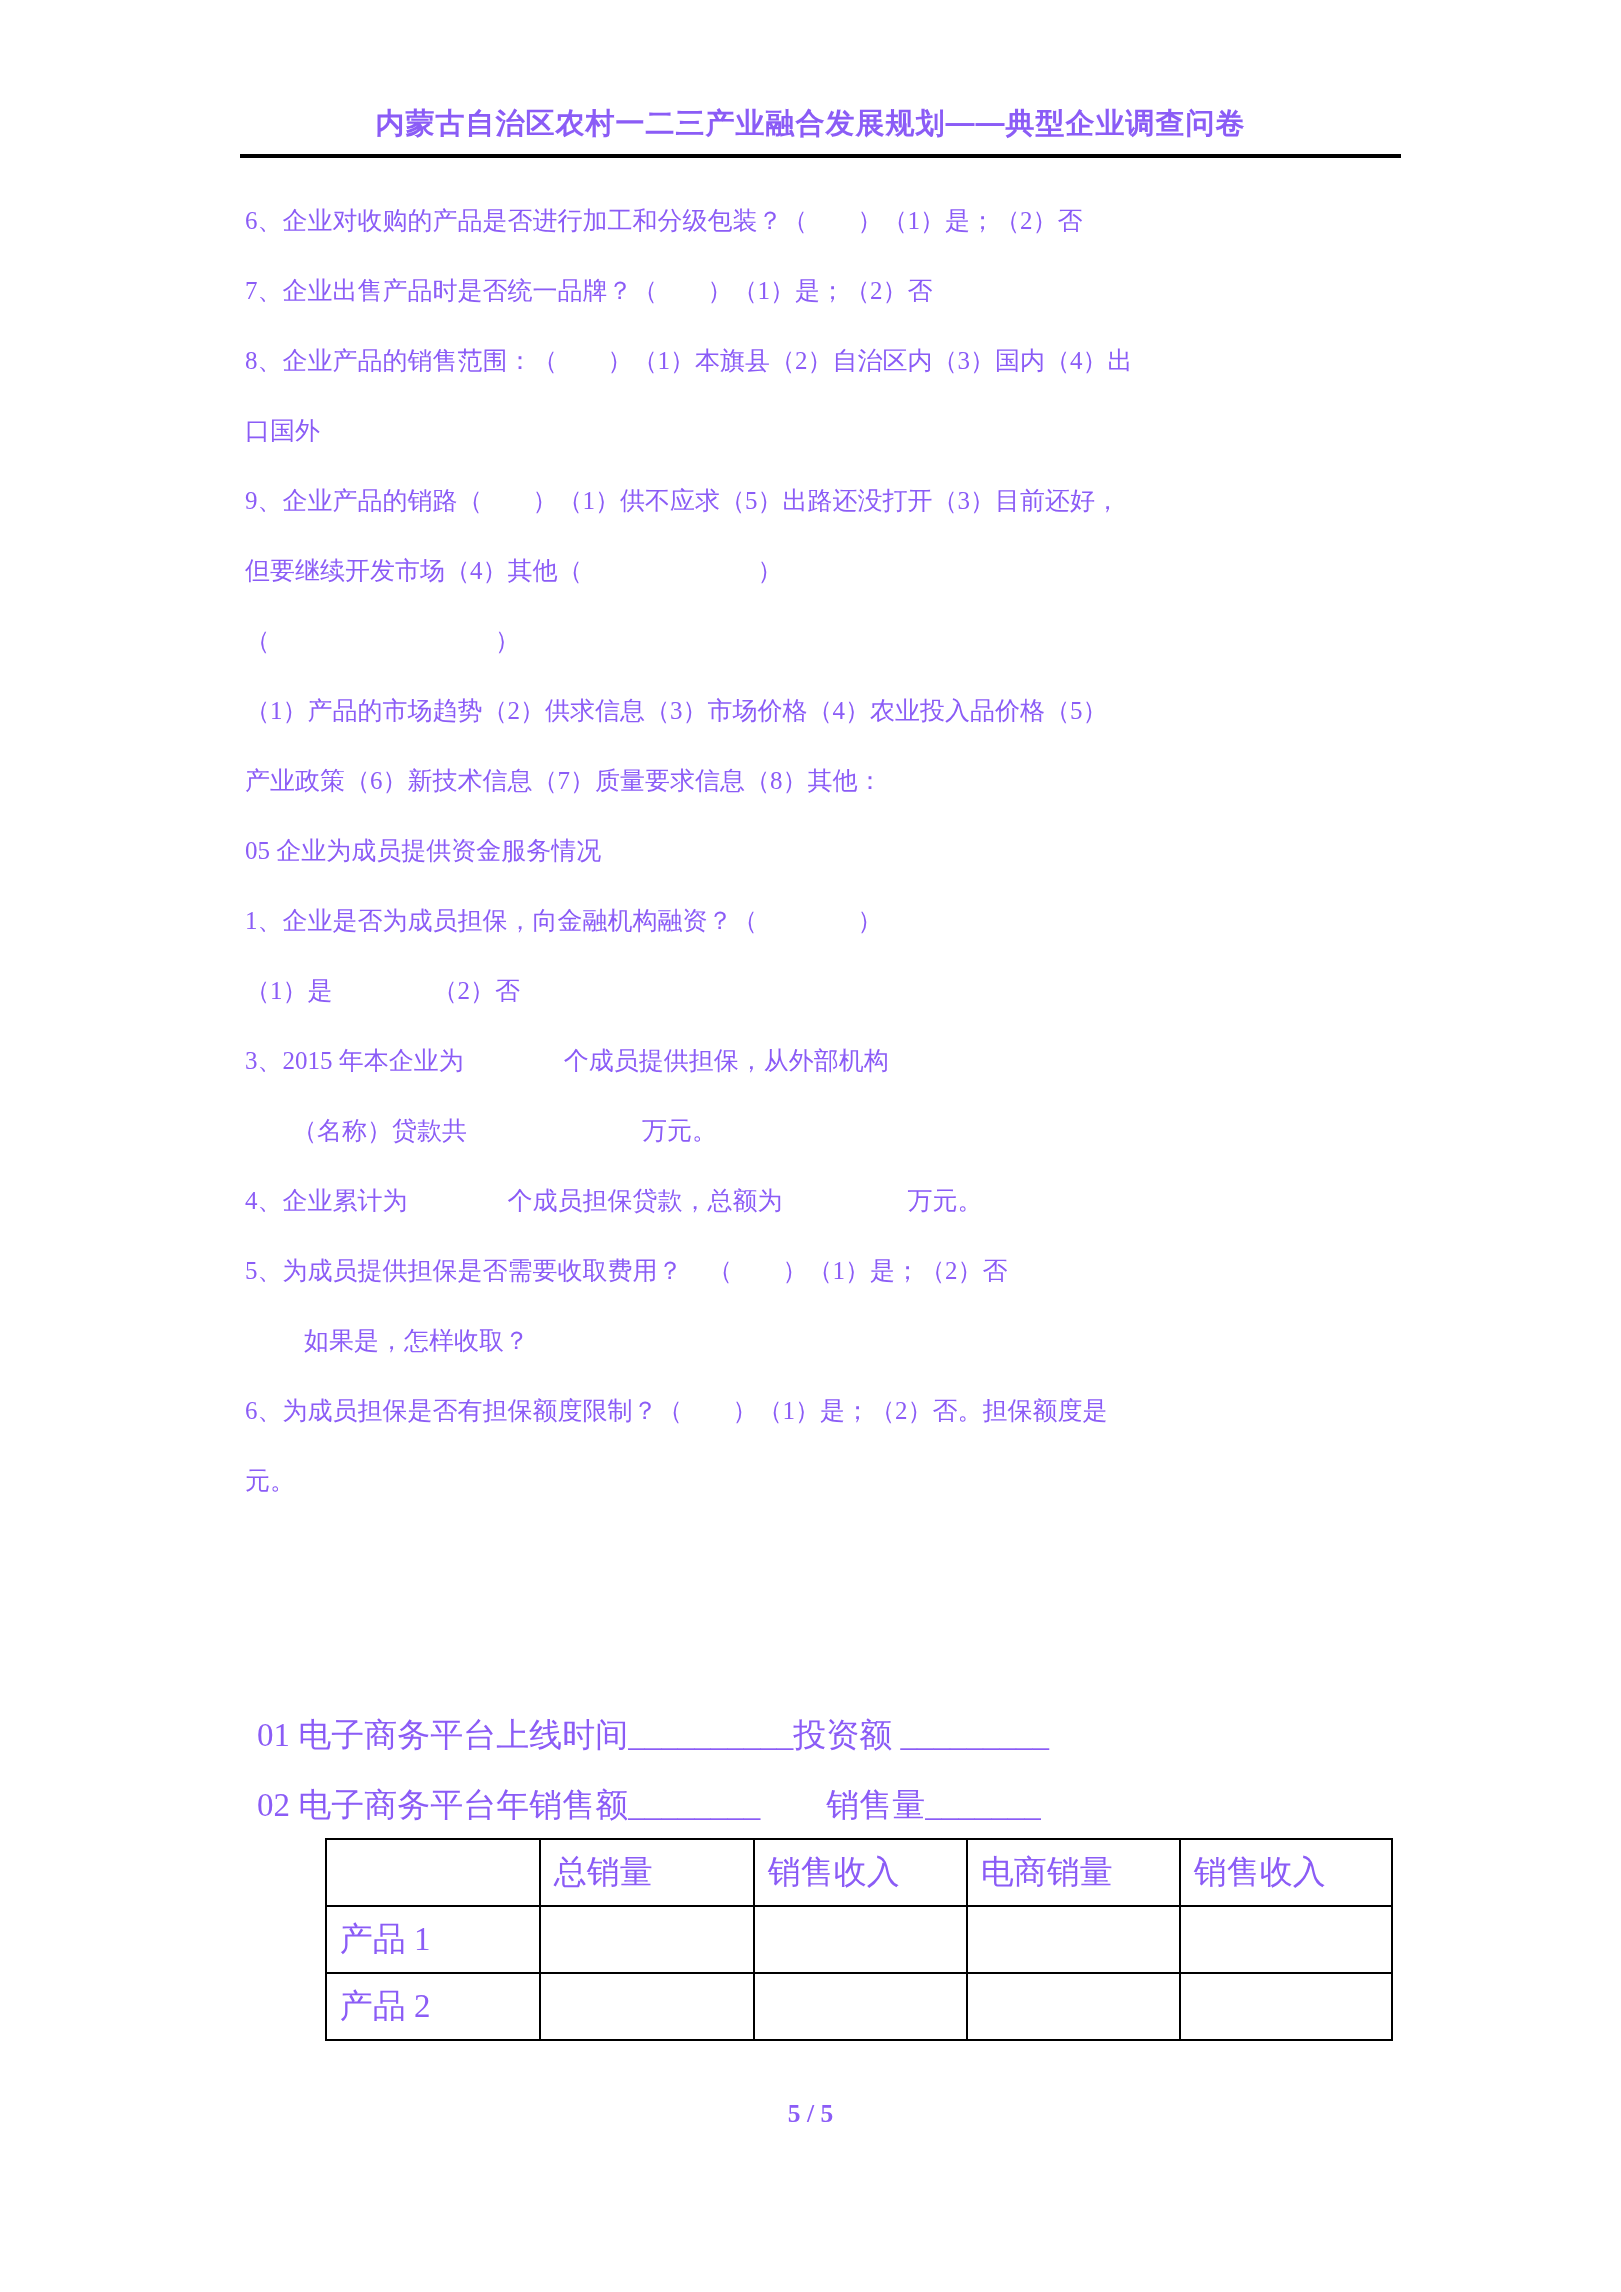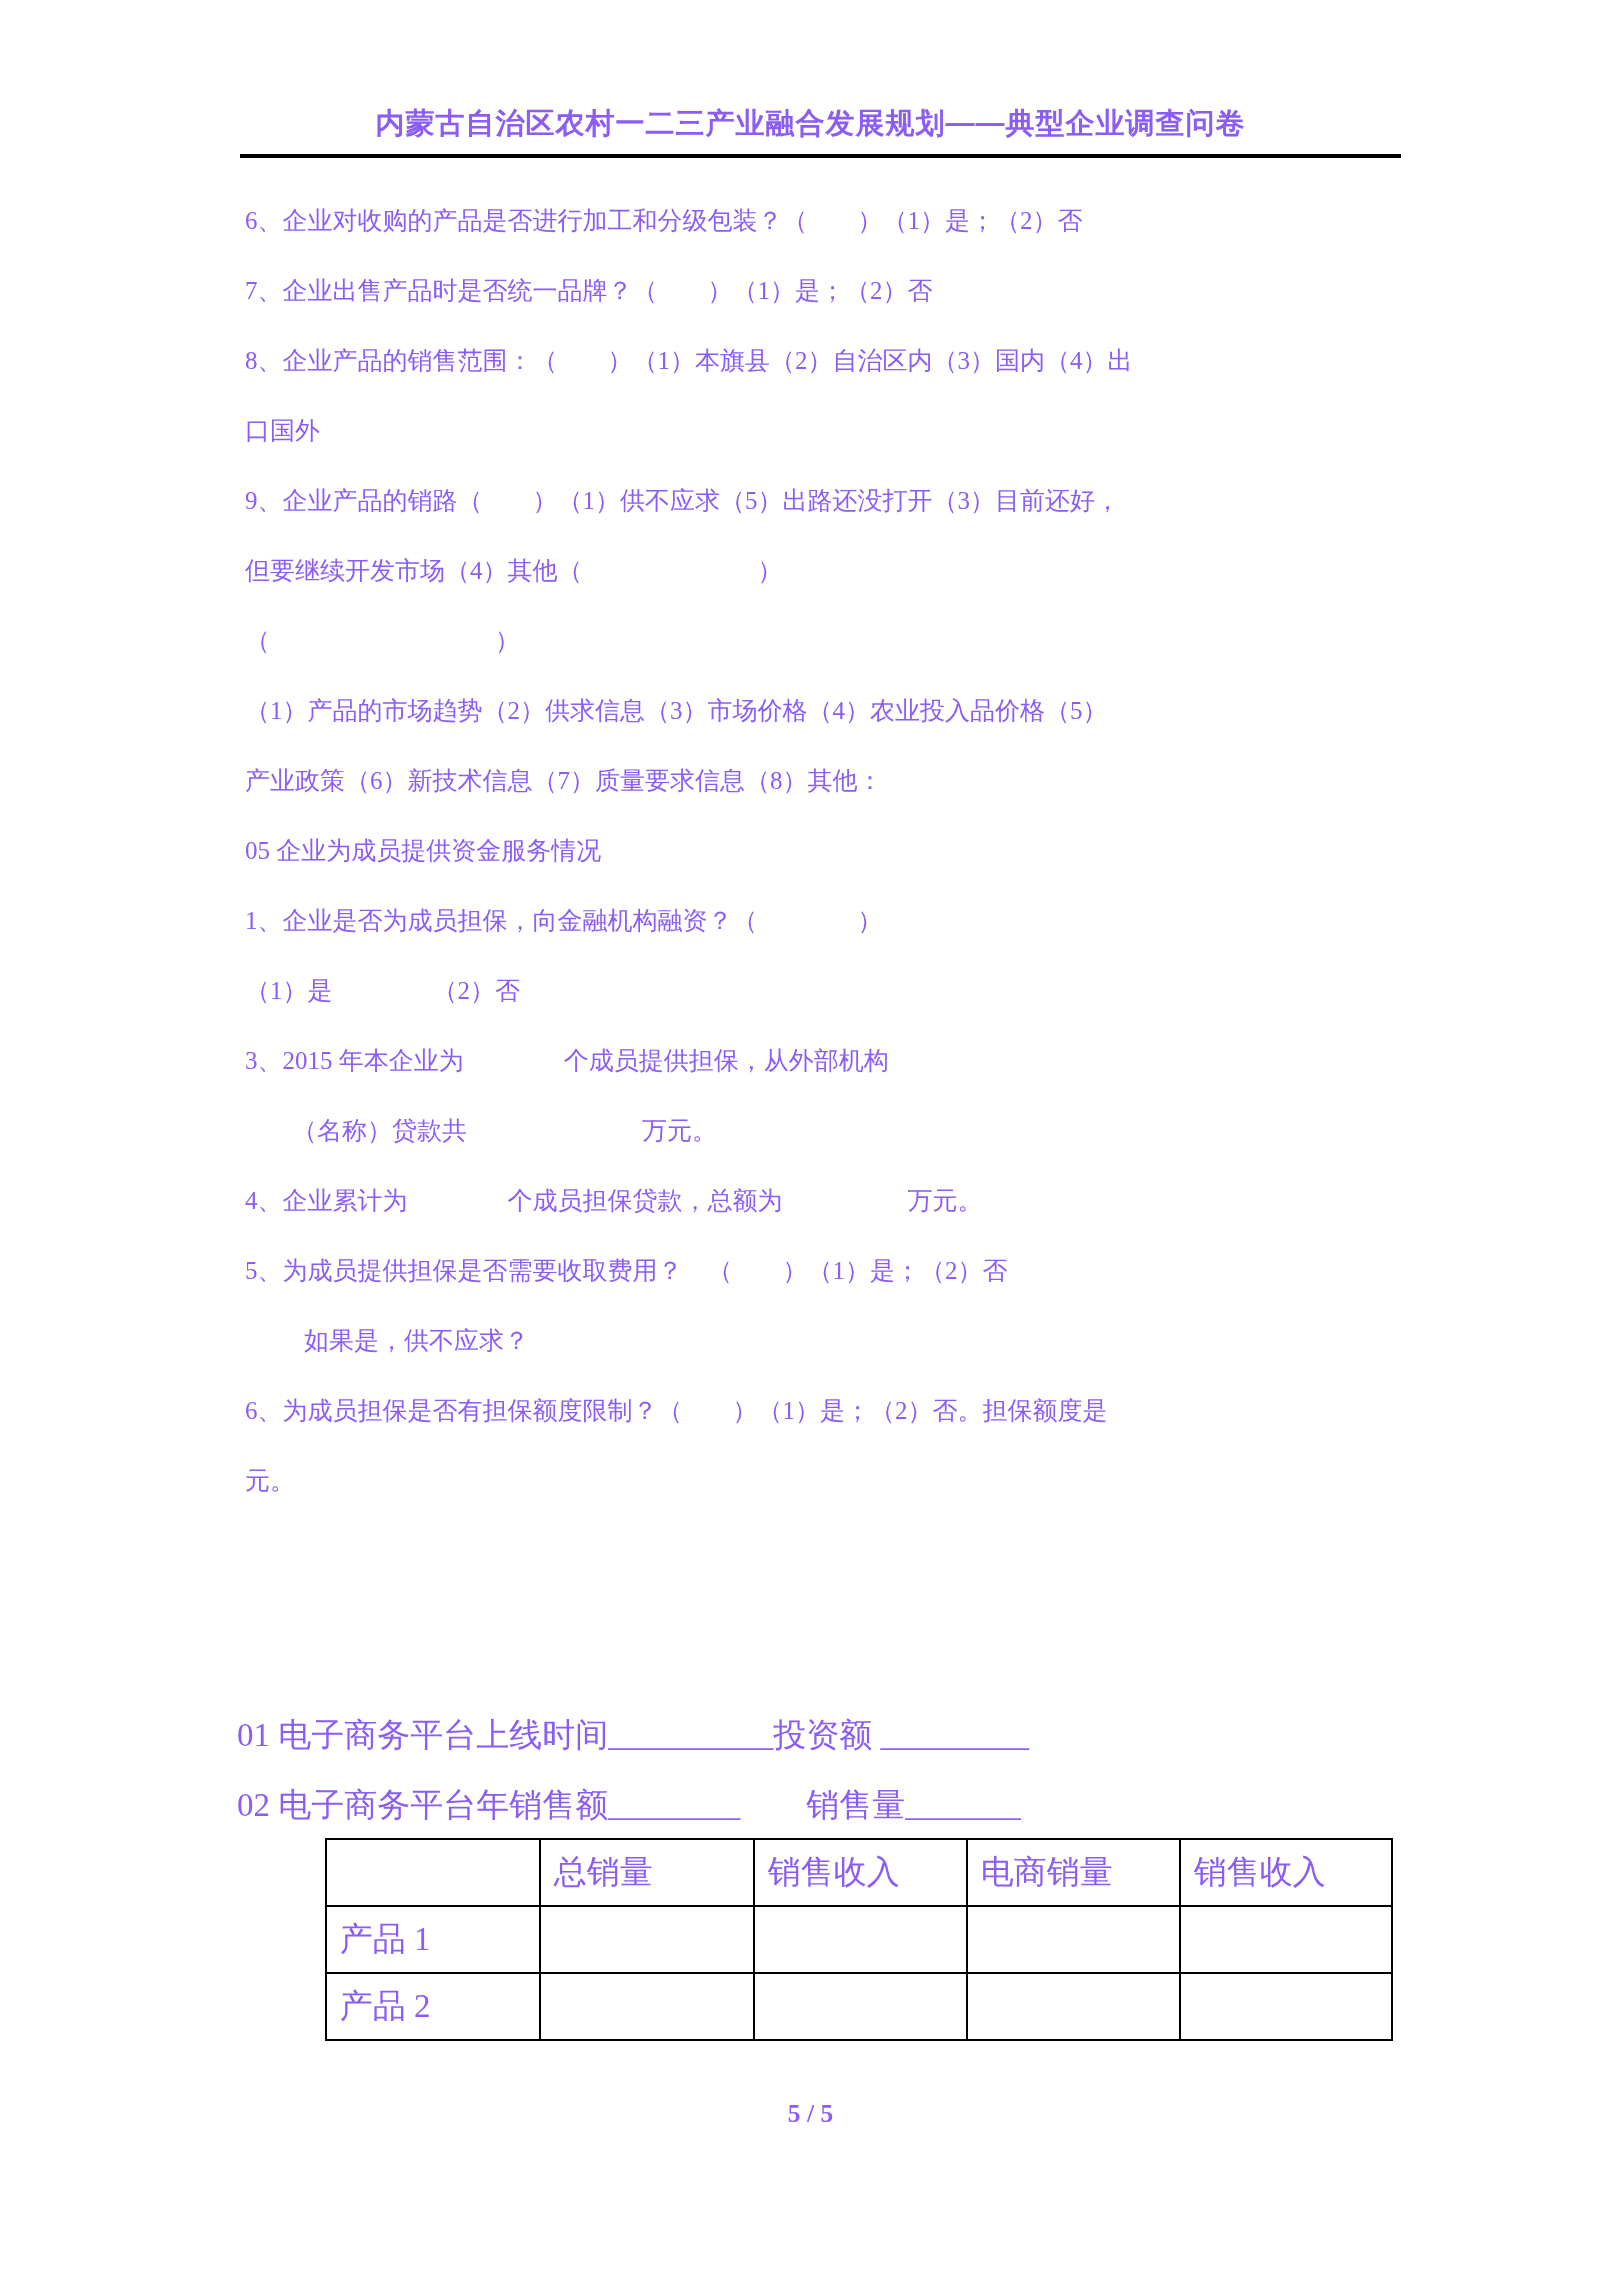--- a/index.html
+++ b/index.html
@@ -39,21 +39,21 @@
   .indent-60 { margin-left: 59px; }
   .section-heading {
     position: absolute;
     top: 1561px; left: 0; width: 100%;
     text-align: center;
     font-size: 43px;
     font-weight: bold;
   }
   .ecom-lines {
     position: absolute;
-    top: 1700px; left: 237px;
+    top: 1700px; left: 257px;
     font-size: 33px;
     line-height: 70px;
   }
   .etable {
     position: absolute;
     top: 1838px; left: 325px;
     width: 1064px;
     border-collapse: collapse;
     table-layout: fixed;
     font-size: 33px;
@@ -95,21 +95,21 @@
     <div class="bodyline">（　　　　　　　　　）</div>
     <div class="bodyline">（1）产品的市场趋势（2）供求信息（3）市场价格（4）农业投入品价格（5）</div>
     <div class="bodyline">产业政策（6）新技术信息（7）质量要求信息（8）其他：</div>
     <div class="bodyline">05 企业为成员提供资金服务情况</div>
     <div class="bodyline">1、企业是否为成员担保，向金融机构融资？（　　　　）</div>
     <div class="bodyline">（1）是　　　　（2）否</div>
     <div class="bodyline">3、2015 年本企业为　　　　个成员提供担保，从外部机构</div>
     <div class="bodyline indent-48">（名称）贷款共　　　　　　　万元。</div>
     <div class="bodyline">4、企业累计为　　　　个成员担保贷款，总额为　　　　　万元。</div>
     <div class="bodyline">5、为成员提供担保是否需要收取费用？　（　　）（1）是；（2）否</div>
-    <div class="bodyline indent-60">如果是，供不应求？</div>
+    <div class="bodyline indent-60">如果是，怎样收取？</div>
     <div class="bodyline">6、为成员担保是否有担保额度限制？（　　）（1）是；（2）否。担保额度是</div>
     <div class="bodyline">元。</div>
   </div>
 
 
   <div class="ecom-lines">
     <div class="bodyline">01 电子商务平台上线时间__________投资额 _________</div>
     <div class="bodyline">02 电子商务平台年销售额________　　销售量_______</div>
   </div>
 

